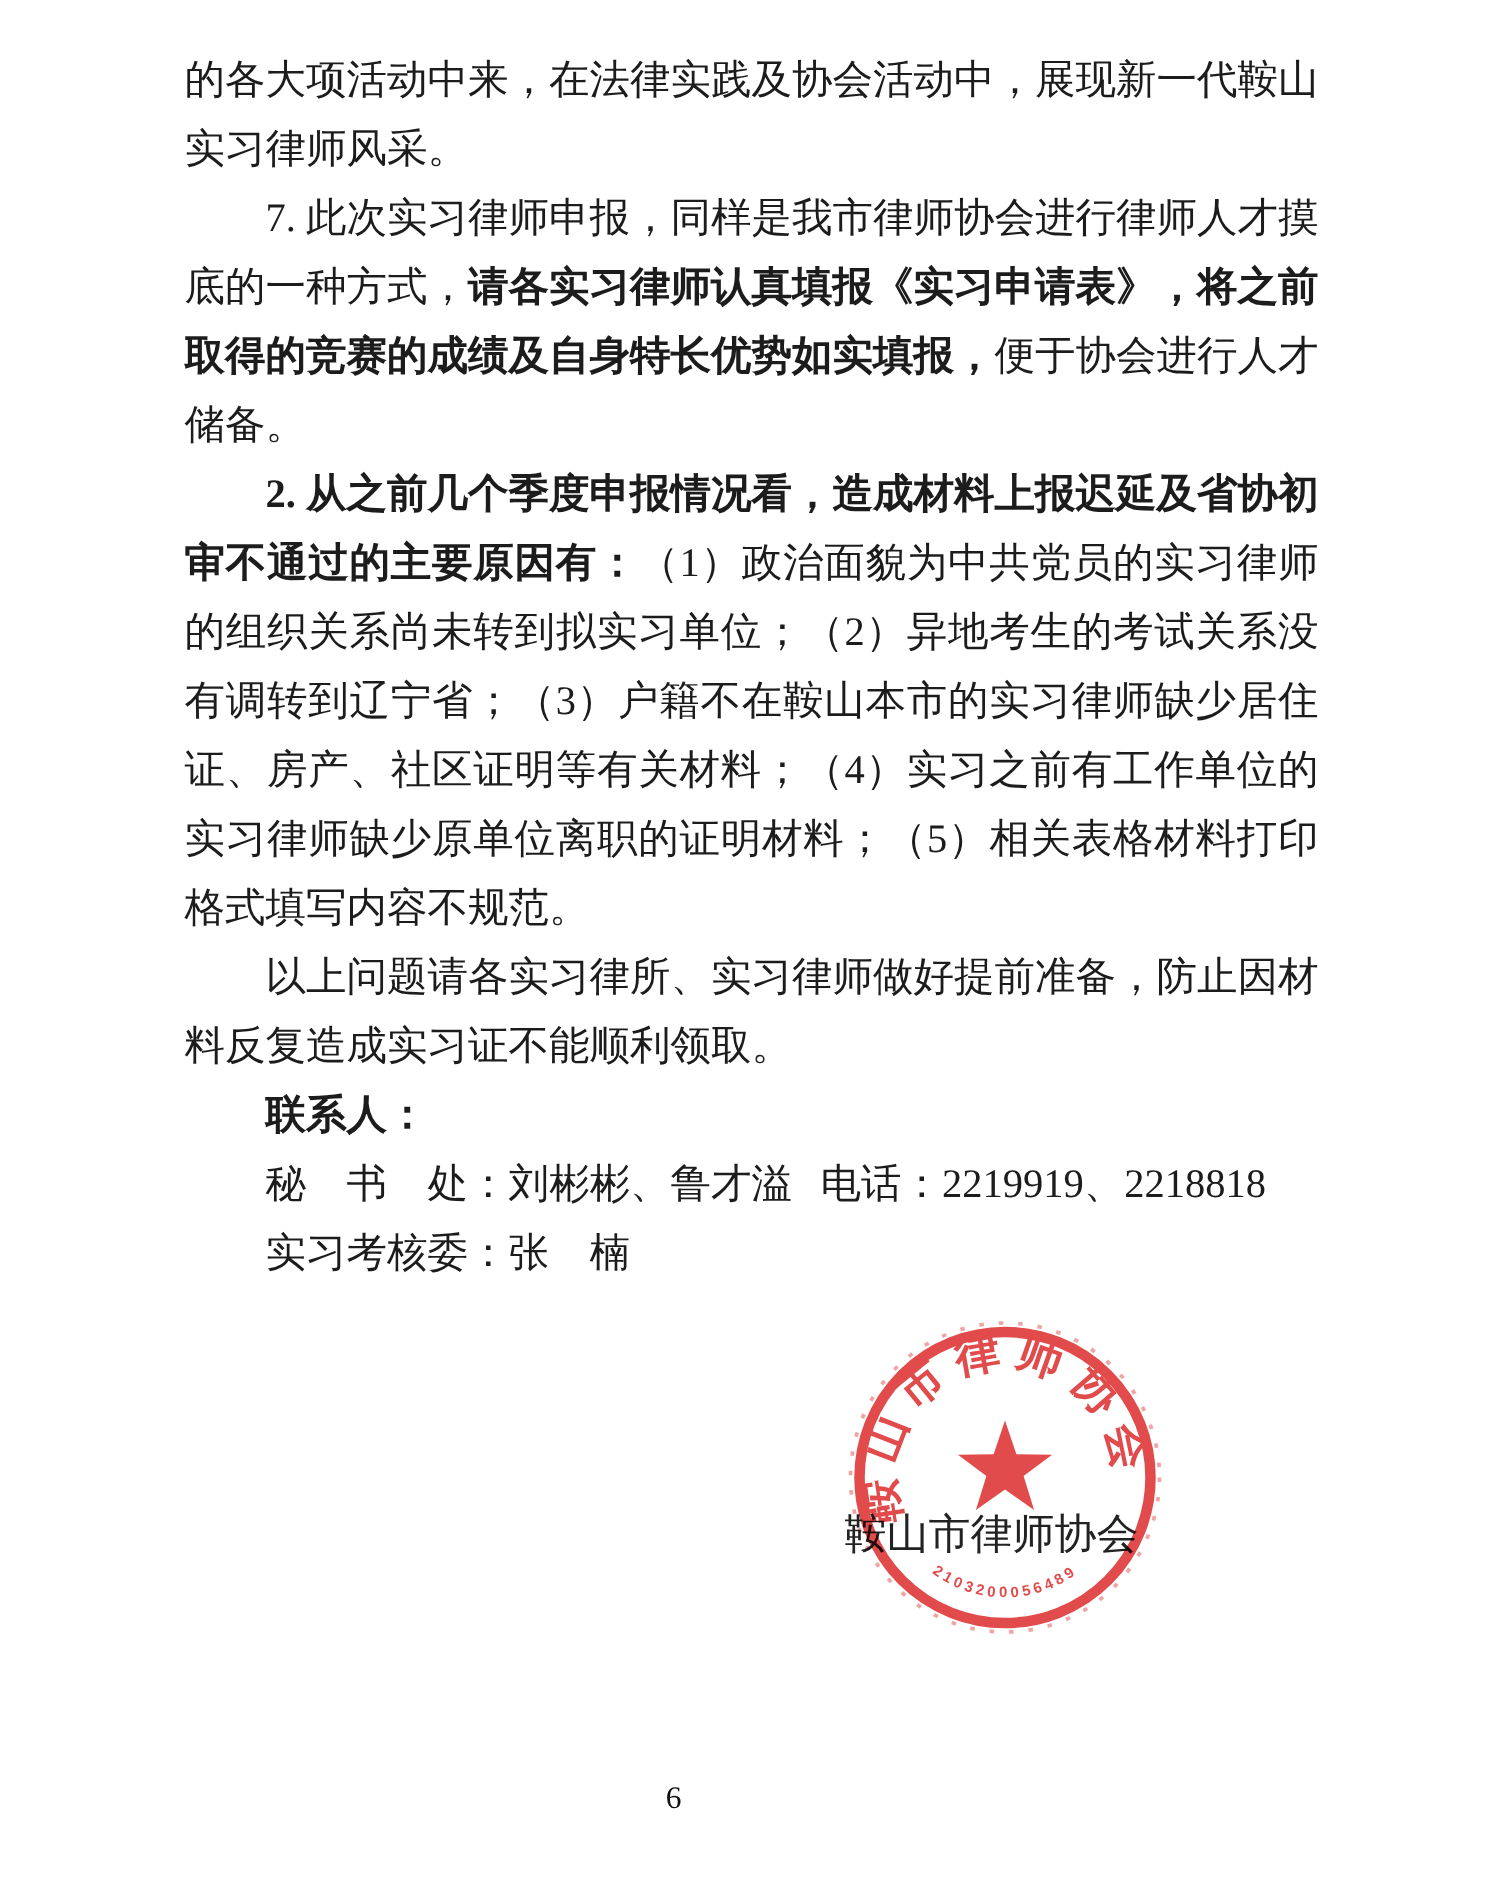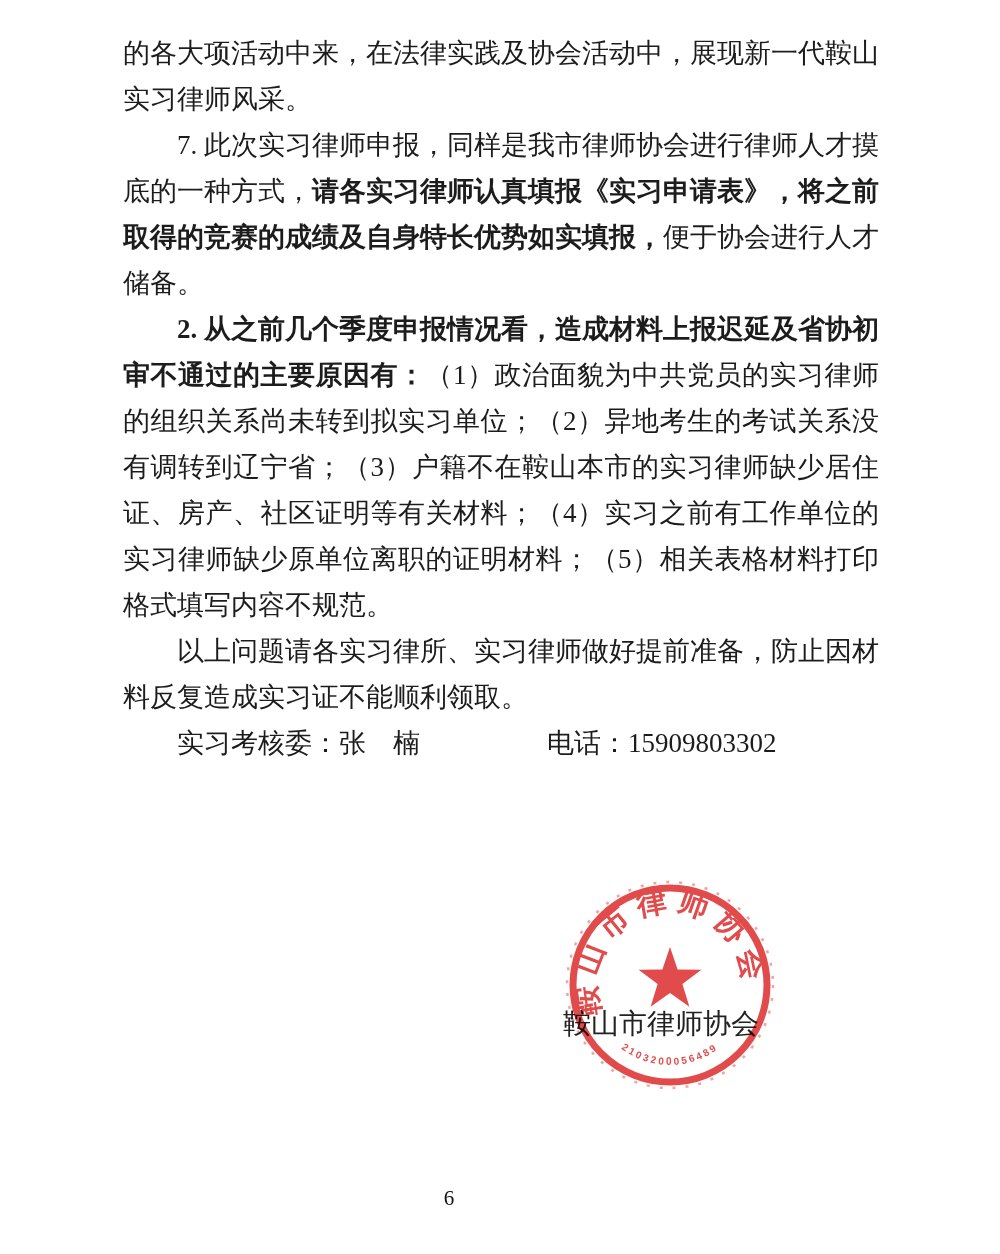--- a/index.html
+++ b/index.html
@@ -68,26 +68,30 @@
 <body>
 
 <div class="page">
 
   <div class="content">
     <div id="paragraphs">
         <div class="para"><span class="run">的各大项活动中来，在法律实践及协会活动中，展现新一代鞍山实习律师风采。</span></div>
         <div class="para indent"><span class="run">7. 此次实习律师申报，同样是我市律师协会进行律师人才摸底的一种方式，</span><span class="run-bold">请各实习律师认真填报《实习申请表》，将之前取得的竞赛的成绩及自身特长优势如实填报，</span><span class="run">便于协会进行人才储备。</span></div>
         <div class="para indent"><span class="run-bold">2. 从之前几个季度申报情况看，造成材料上报迟延及省协初审不通过的主要原因有：</span><span class="run">（1）政治面貌为中共党员的实习律师的组织关系尚未转到拟实习单位；（2）异地考生的考试关系没有调转到辽宁省；（3）户籍不在鞍山本市的实习律师缺少居住证、房产、社区证明等有关材料；（4）实习之前有工作单位的实习律师缺少原单位离职的证明材料；（5）相关表格材料打印格式填写内容不规范。</span></div>
         <div class="para indent"><span class="run">以上问题请各实习律所、实习律师做好提前准备，防止因材料反复造成实习证不能顺利领取。</span></div>
+        <div class="para indent"><span class="run-bold">联系人：</span></div>
       </div>
 
+    <div class="contact-row">
+      <span>秘　书　处：</span><span>刘彬彬、鲁才溢</span>
+      <span class="contact-phone">电话：2219919、2218818</span>
+    </div>
 
     <div class="contact-row">
       <span>实习考核委：</span><span>张　楠</span>
-      <span class="contact-phone">电话：15909803302</span>
     </div>
   </div>
 
   <svg class="seal-svg" width="224" height="224" viewBox="558 873 224 224">
     <g class="seal-ink">
       <circle cx="670" cy="985" r="97" fill="none" stroke="var(--seal-color, #e03c3c)" stroke-width="7"></circle>
       <circle cx="670" cy="985" r="103" fill="none" stroke="var(--seal-color, #e03c3c)" stroke-width="2.5" stroke-dasharray="3 10" opacity="0.5"></circle>
       <polygon points="670,947 677.6,969.5 701.4,969.8 682.4,984 689.4,1006.7 670,993 650.6,1006.7 657.6,984 638.6,969.8 662.4,969.5" fill="var(--seal-color, #e03c3c)"></polygon>
       <defs>
         <path id="sealTopArc" d="M 600.5 1010.3 A 74 74 0 1 1 744 985" fill="none"></path>

